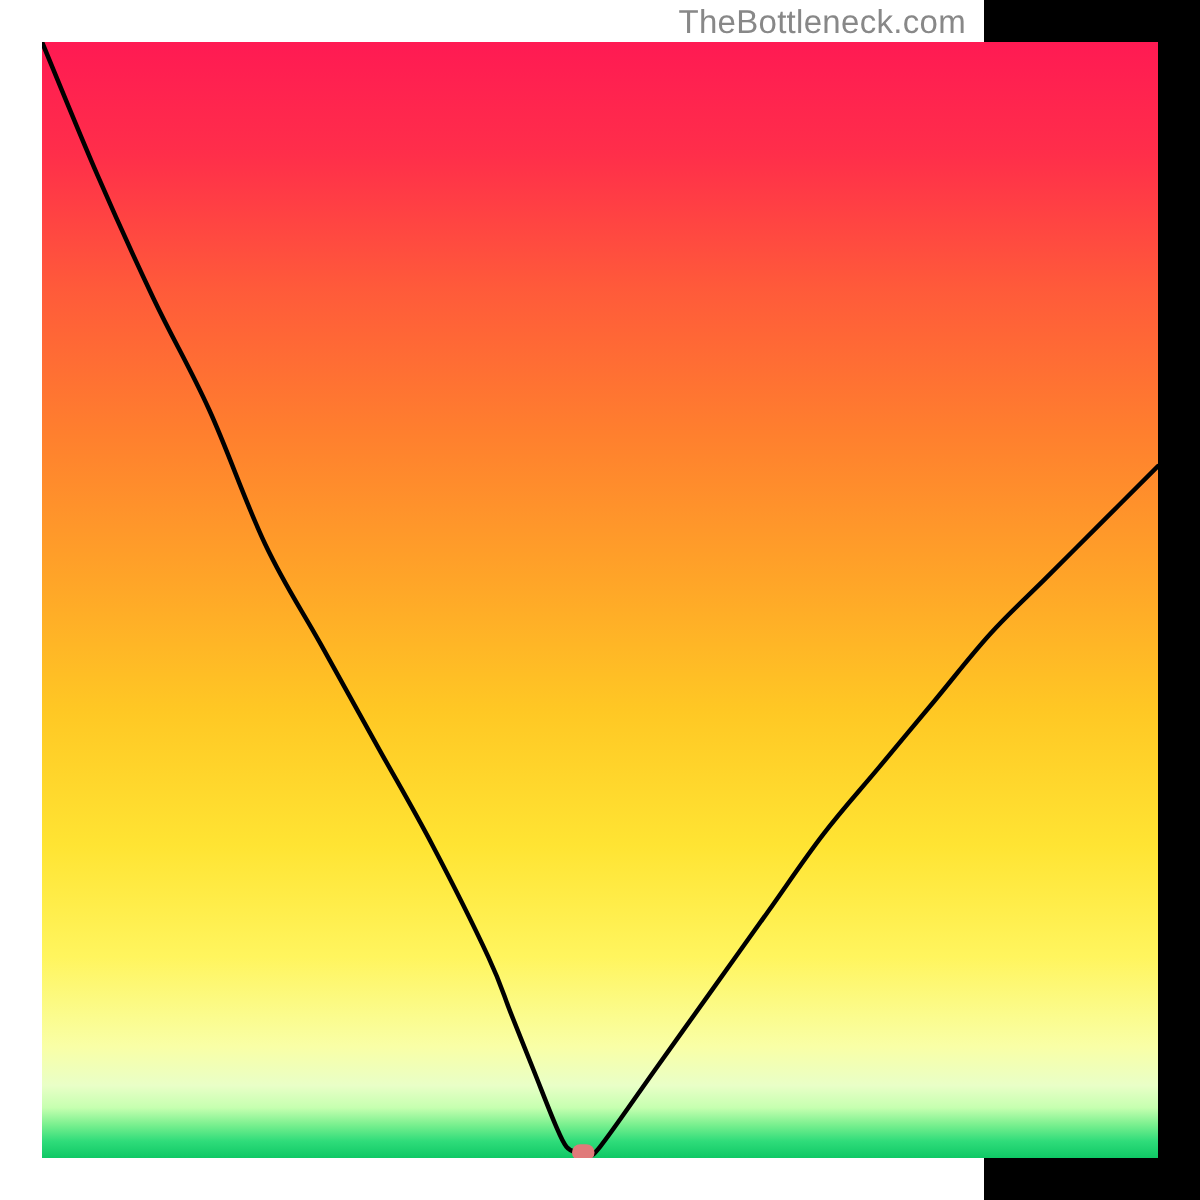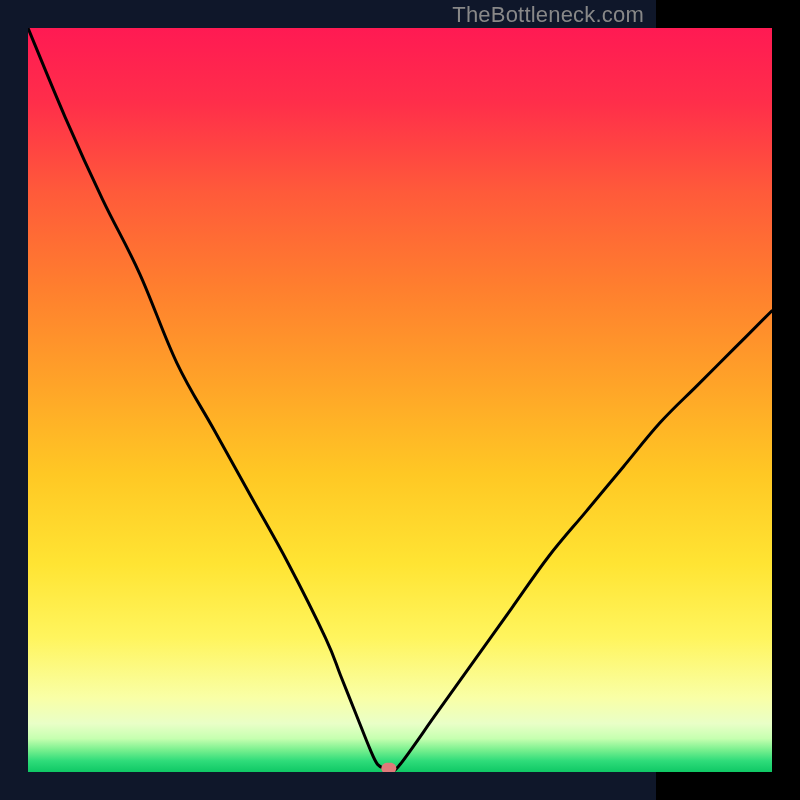--- a/index.html
+++ b/index.html
@@ -8,21 +8,21 @@
     width: 800px;
     height: 800px;
     background: #000;
     overflow: hidden;
     font-family: Arial, Helvetica, sans-serif;
   }
   .outer {
     position: relative;
     width: 656px;
     height: 800px;
-    background: #0f172a;
+    background: #ffffff;
   }
   .watermark {
     position: absolute;
     top: 2px;
     right: 12px;
     color: #888888;
     font-size: 22px;
     font-weight: 500;
     letter-spacing: 0.2px;
     z-index: 10;

